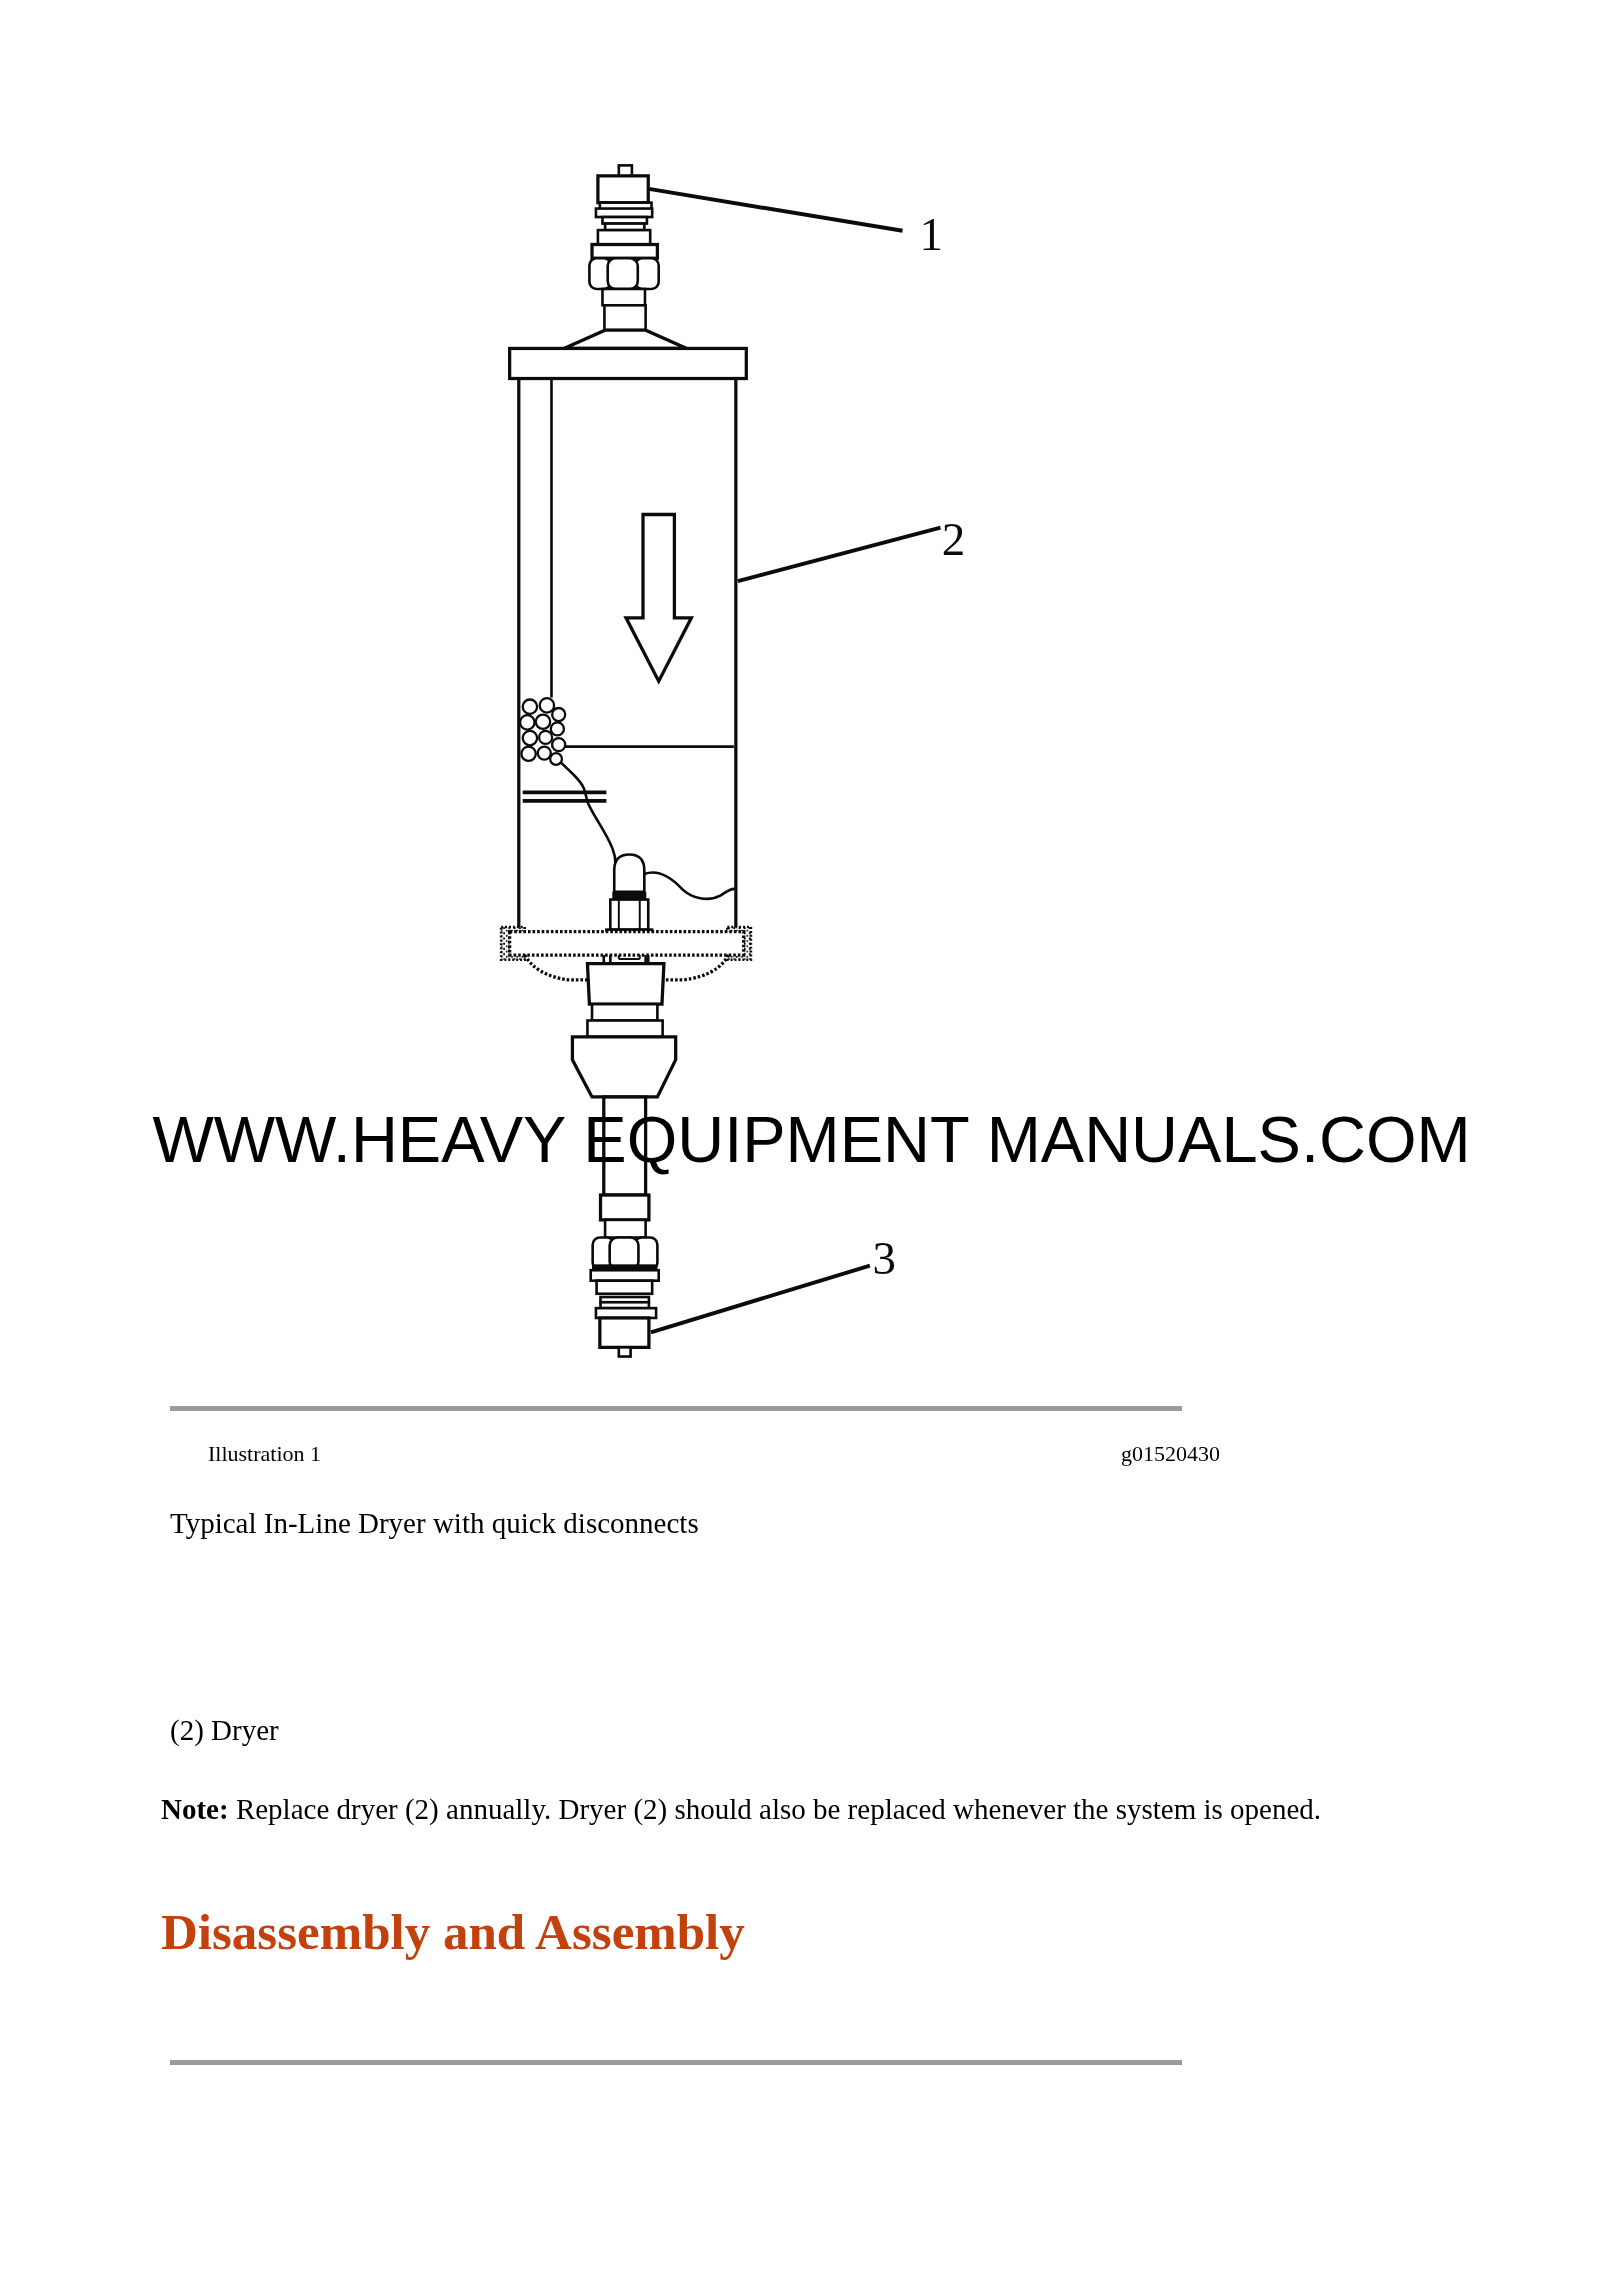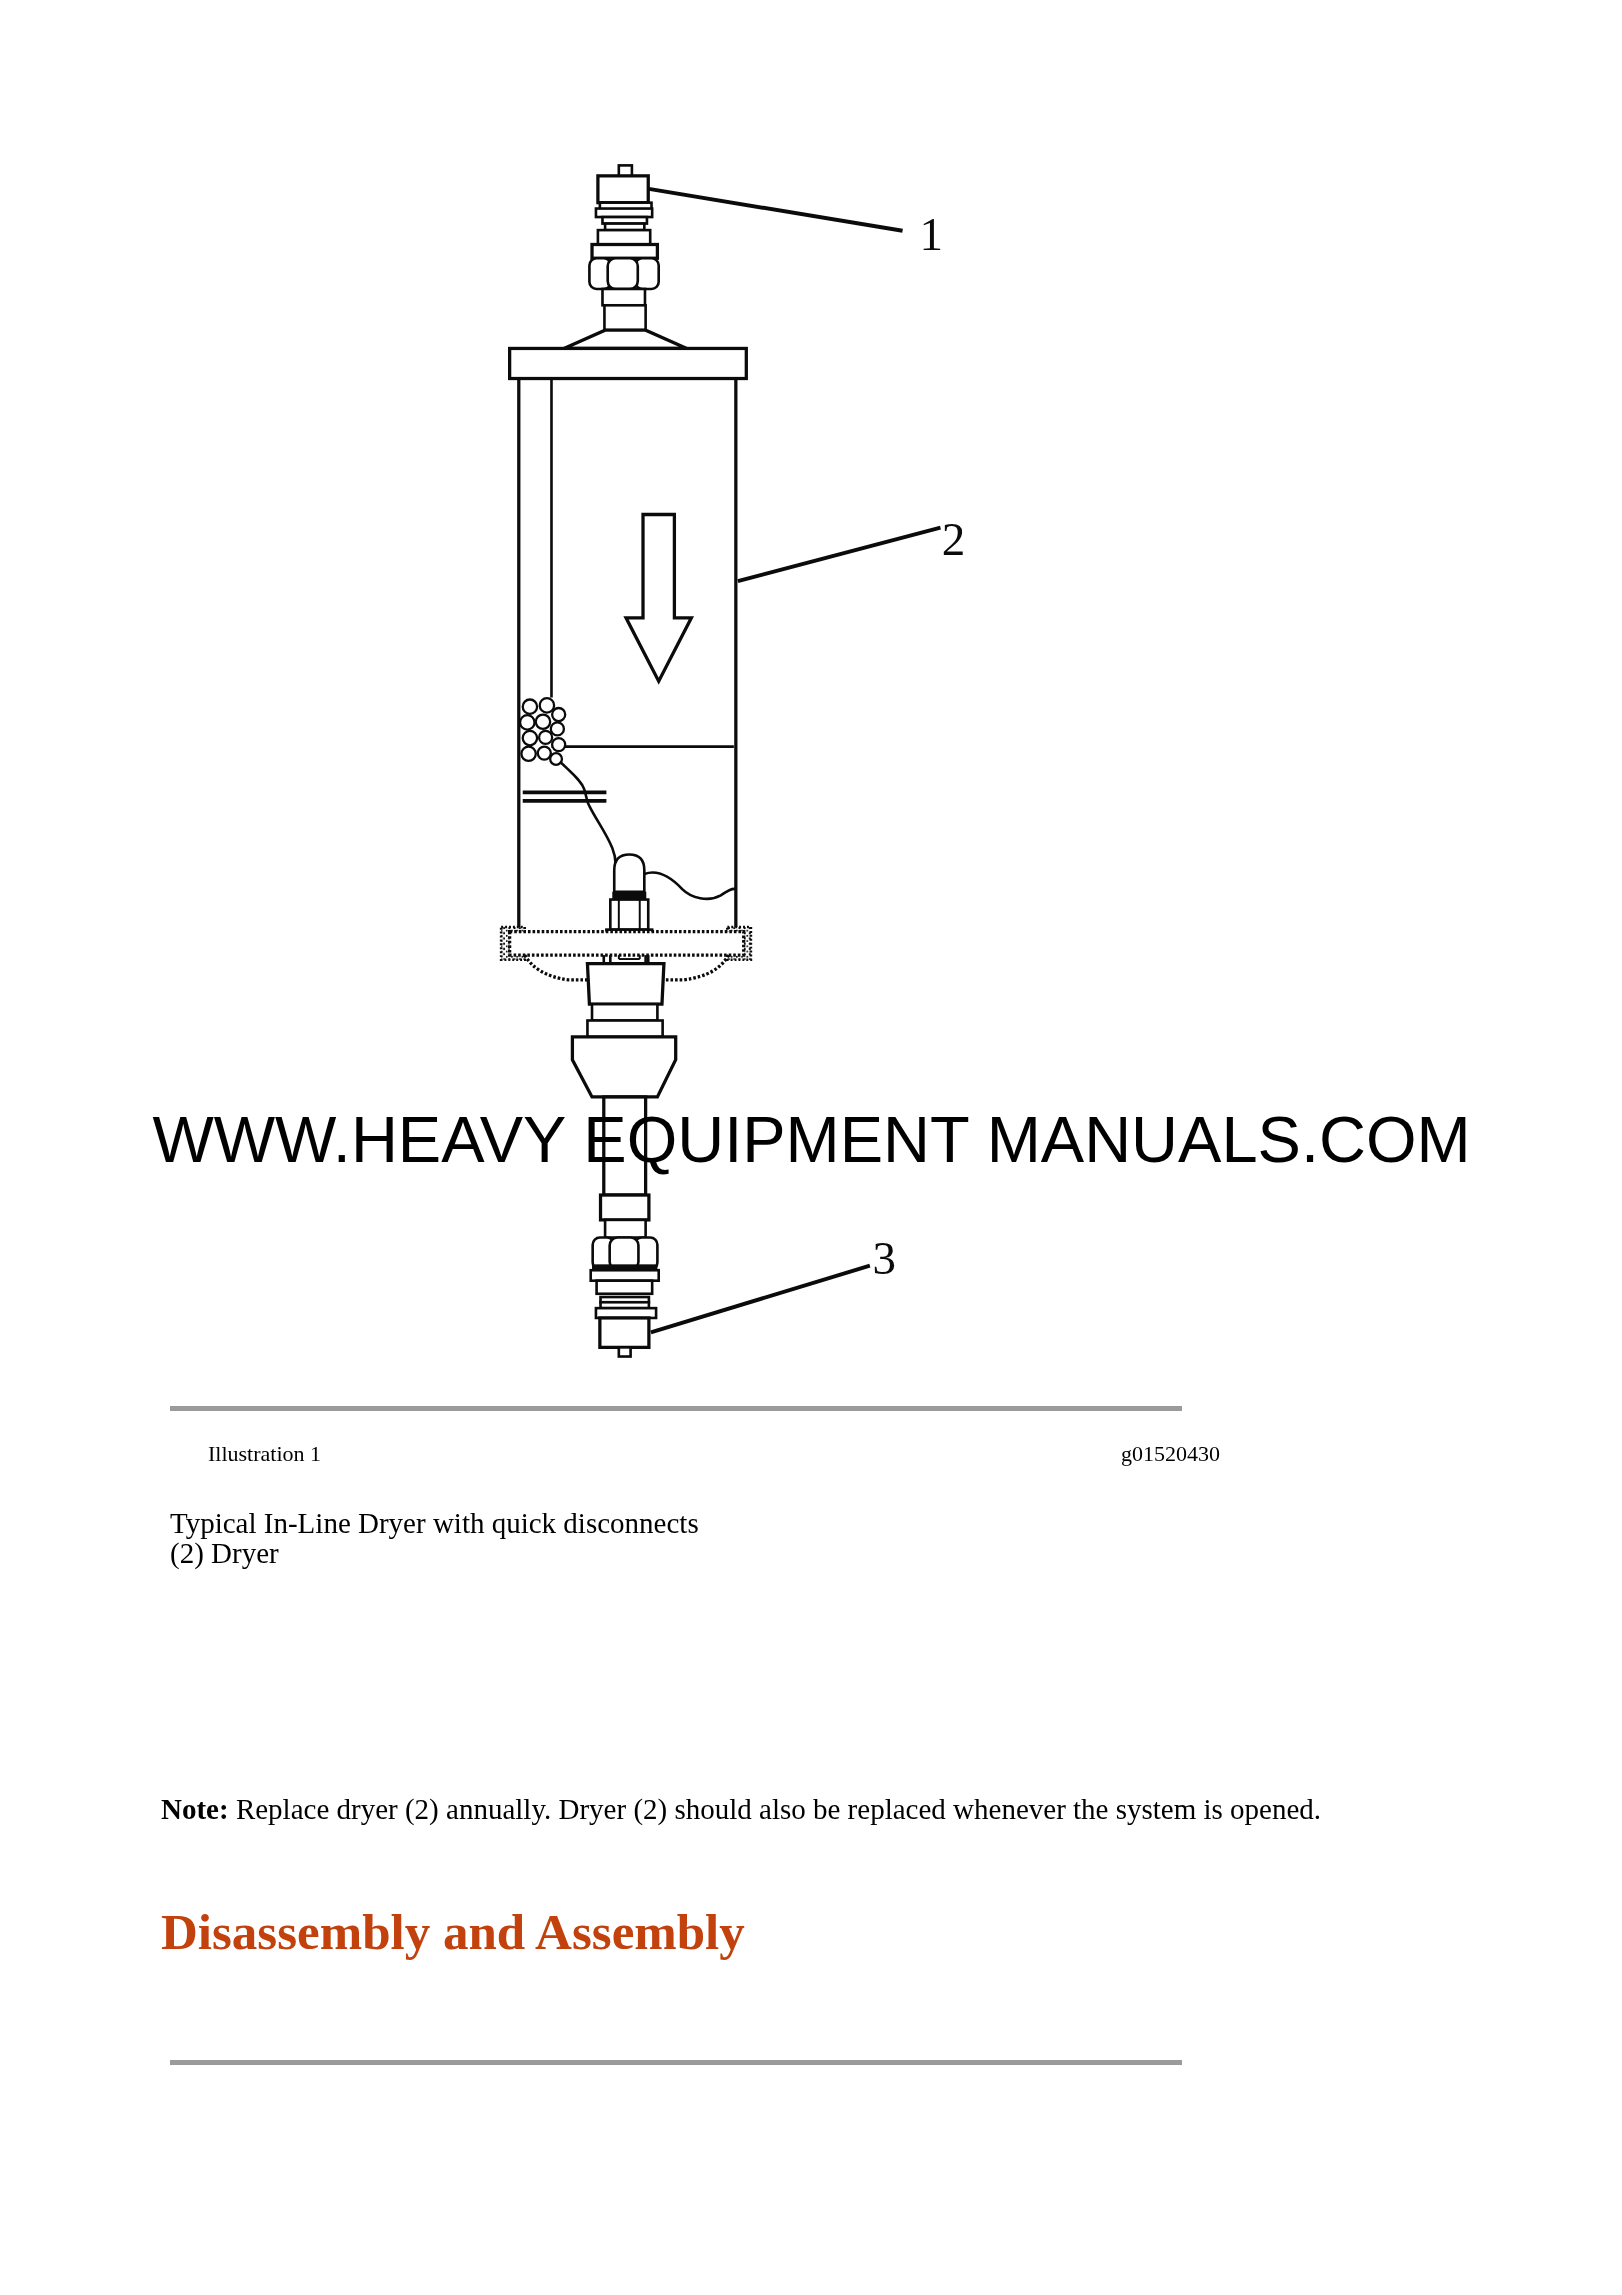--- a/index.html
+++ b/index.html
@@ -22,21 +22,21 @@
   .divider.top{top:1406px;}
   .divider.bottom{top:2060px;}
   .caption-row{
     position:absolute;left:170px;top:1438px;width:1012px;
     display:flex;justify-content:space-between;
     font-size:22px;line-height:31px;margin-left:38px;
   }
   .caption-line{position:absolute;left:170px;font-size:29px;line-height:31px;white-space:nowrap;}
   .cap-title{top:1508px;}
   .cap-item-0{top:1569px;}
-  .cap-item-1{top:1538px;}
+  .cap-item-1{top:1715px;}
   .cap-item-2{top:1685px;}
   .note-block{
     position:absolute;left:161px;top:1789px;width:1237px;
     font-size:29px;line-height:40px;
   }
   .note-block b{font-weight:bold;}
   .section-heading{
     position:absolute;left:161px;top:1905px;
     font-size:51px;line-height:55px;font-weight:bold;
     font-family:"Liberation Serif", serif;

